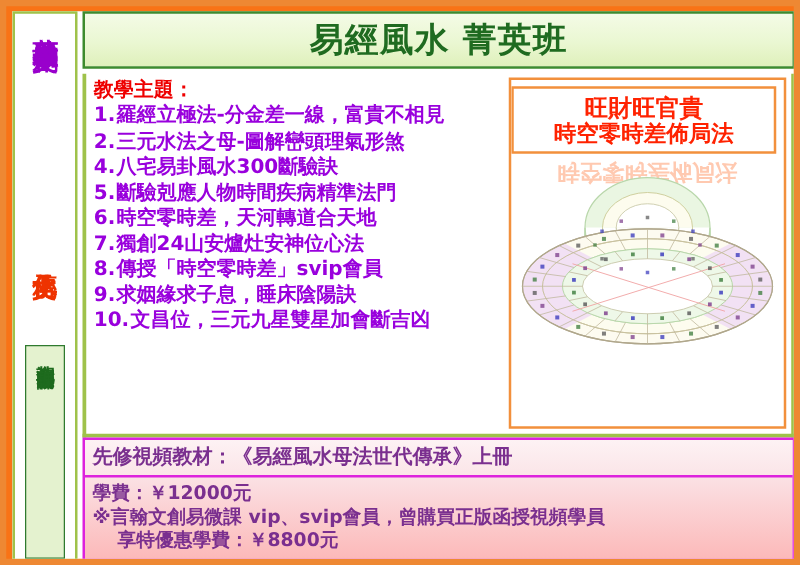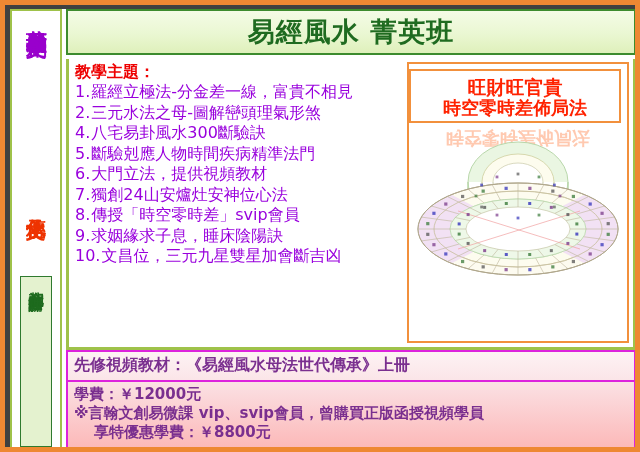--- a/index.html
+++ b/index.html
@@ -9,21 +9,21 @@
   }
   body {
     font-family: "DejaVu Sans", "Liberation Sans", sans-serif;
   }
 
   #poster {
     position: relative;
     width: 640px;
     height: 452px;
     box-sizing: border-box;
-    background: #404040;
+    background: #f97316;
     border: 5px solid #ee8833;
     overflow: hidden;
   }
 
   
   .inner {
     position: absolute;
     left: 5px;
     top: 4px;
     width: 626px;
@@ -147,21 +147,21 @@
   }
   .topics-head {
     font-size: 16px;
     font-weight: bold;
     color: #ee0000;
     line-height: 1.28;
     white-space: nowrap;
   }
   .topic-row {
     font-size: 16px;
-    font-weight: normal;
+    font-weight: bold;
     color: #9900dd;
     line-height: 1.28;
     white-space: nowrap;
   }
   .topic-row .num { margin-right: 1px; }
 
   
   .promo {
     flex: 0 0 222px;
     width: 222px;
@@ -270,21 +270,21 @@
 
       <div class="midband">
 
         <div class="topics">
           <div class="topics-head">教學主題：</div>
           <div id="topic-rows">
               <div class="topic-row"><span class="num">1.</span><span>羅經立極法-分金差一線，富貴不相見</span></div>
               <div class="topic-row"><span class="num">2.</span><span>三元水法之母-圖解巒頭理氣形煞</span></div>
               <div class="topic-row"><span class="num">4.</span><span>八宅易卦風水300斷驗訣</span></div>
               <div class="topic-row"><span class="num">5.</span><span>斷驗剋應人物時間疾病精準法門</span></div>
-              <div class="topic-row"><span class="num">6.</span><span>大門立法，提供視頻教材</span></div>
+              <div class="topic-row"><span class="num">6.</span><span>時空零時差，天河轉道合天地</span></div>
               <div class="topic-row"><span class="num">7.</span><span>獨創24山安爐灶安神位心法</span></div>
               <div class="topic-row"><span class="num">8.</span><span>傳授「時空零時差」svip會員</span></div>
               <div class="topic-row"><span class="num">9.</span><span>求姻緣求子息，睡床陰陽訣</span></div>
               <div class="topic-row"><span class="num">10.</span><span>文昌位，三元九星雙星加會斷吉凶</span></div>
             </div>
         </div>
 
         <div class="promo">
 
           <div class="promo-reflect">時空零時差佈局法</div>

